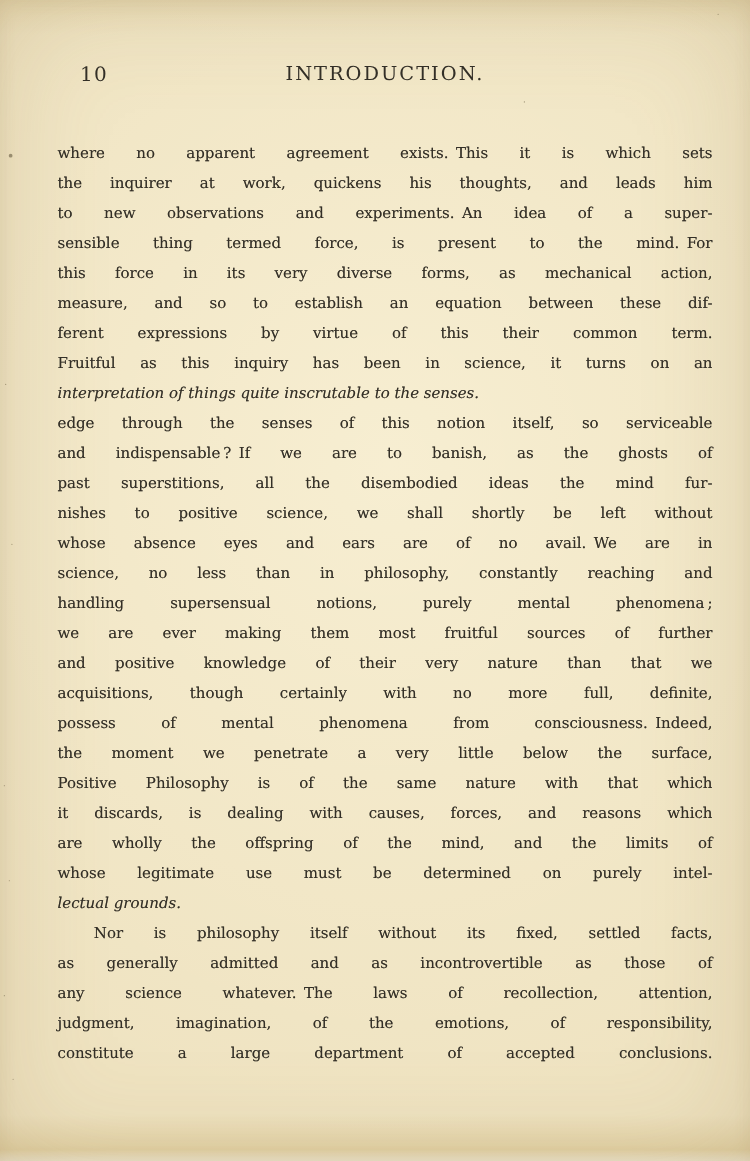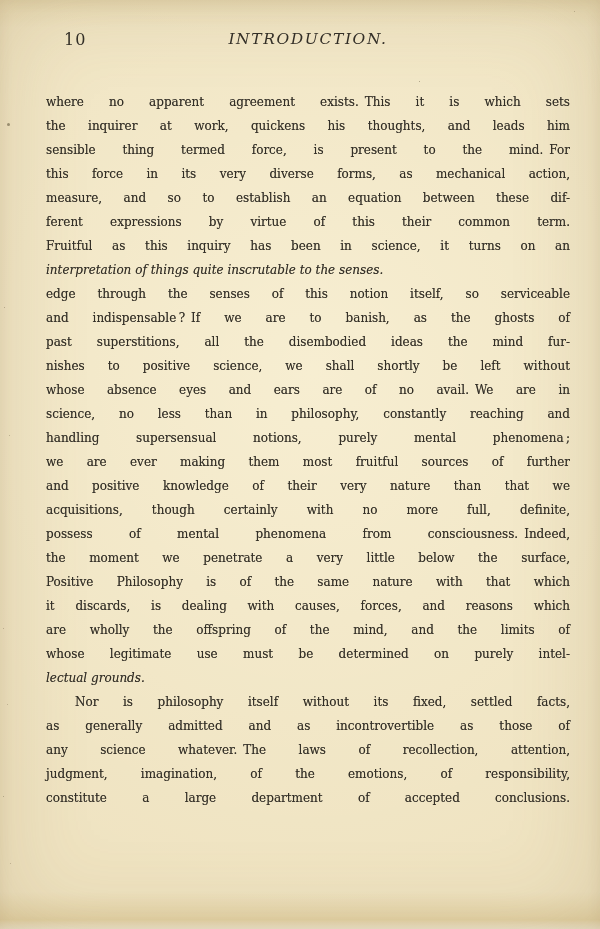--- a/index.html
+++ b/index.html
@@ -56,24 +56,24 @@
   }
   .page-number {
     position: absolute;
     left: 18px;
     top: 0;
     font-size: 16px;
     letter-spacing: 1px;
   }
   .running-title {
     text-align: center;
-    font-style: italic;
     font-size: 15.5px;
     letter-spacing: 1.6px;
     word-spacing: 2px;
+    margin-top: 20px;
   }
   .text-body {
     margin-top: 40px;
     font-size: 12px;
     line-height: 24px;
     text-shadow: 0 0 0.5px rgba(51, 47, 39, 0.55);
   }
   .line {
     text-align: justify;
     text-align-last: justify;
@@ -98,20 +98,21 @@
   <div class="running-header">
     <span class="page-number">10</span>
     <div class="running-title">INTRODUCTION.</div>
   </div>
 
   <div class="text-body">
 
     <div>
       <div class="line">where no apparent agreement exists. This it is which sets</div>
       <div class="line">the inquirer at work, quickens his thoughts, and leads him</div>
+      <div class="line">to new observations and experiments. An idea of a super-</div>
       <div class="line">sensible thing termed force, is present to the mind. For</div>
       <div class="line">this force in its very diverse forms, as mechanical action,</div>
       <div class="line">measure, and so to establish an equation between these dif-</div>
       <div class="line">ferent expressions by virtue of this their common term.</div>
       <div class="line">Fruitful as this inquiry has been in science, it turns on an</div>
       <div class="line final">interpretation of things quite inscrutable to the senses.</div>
     </div>
 
     <div>
       <div class="line">edge through the senses of this notion itself, so serviceable</div>

